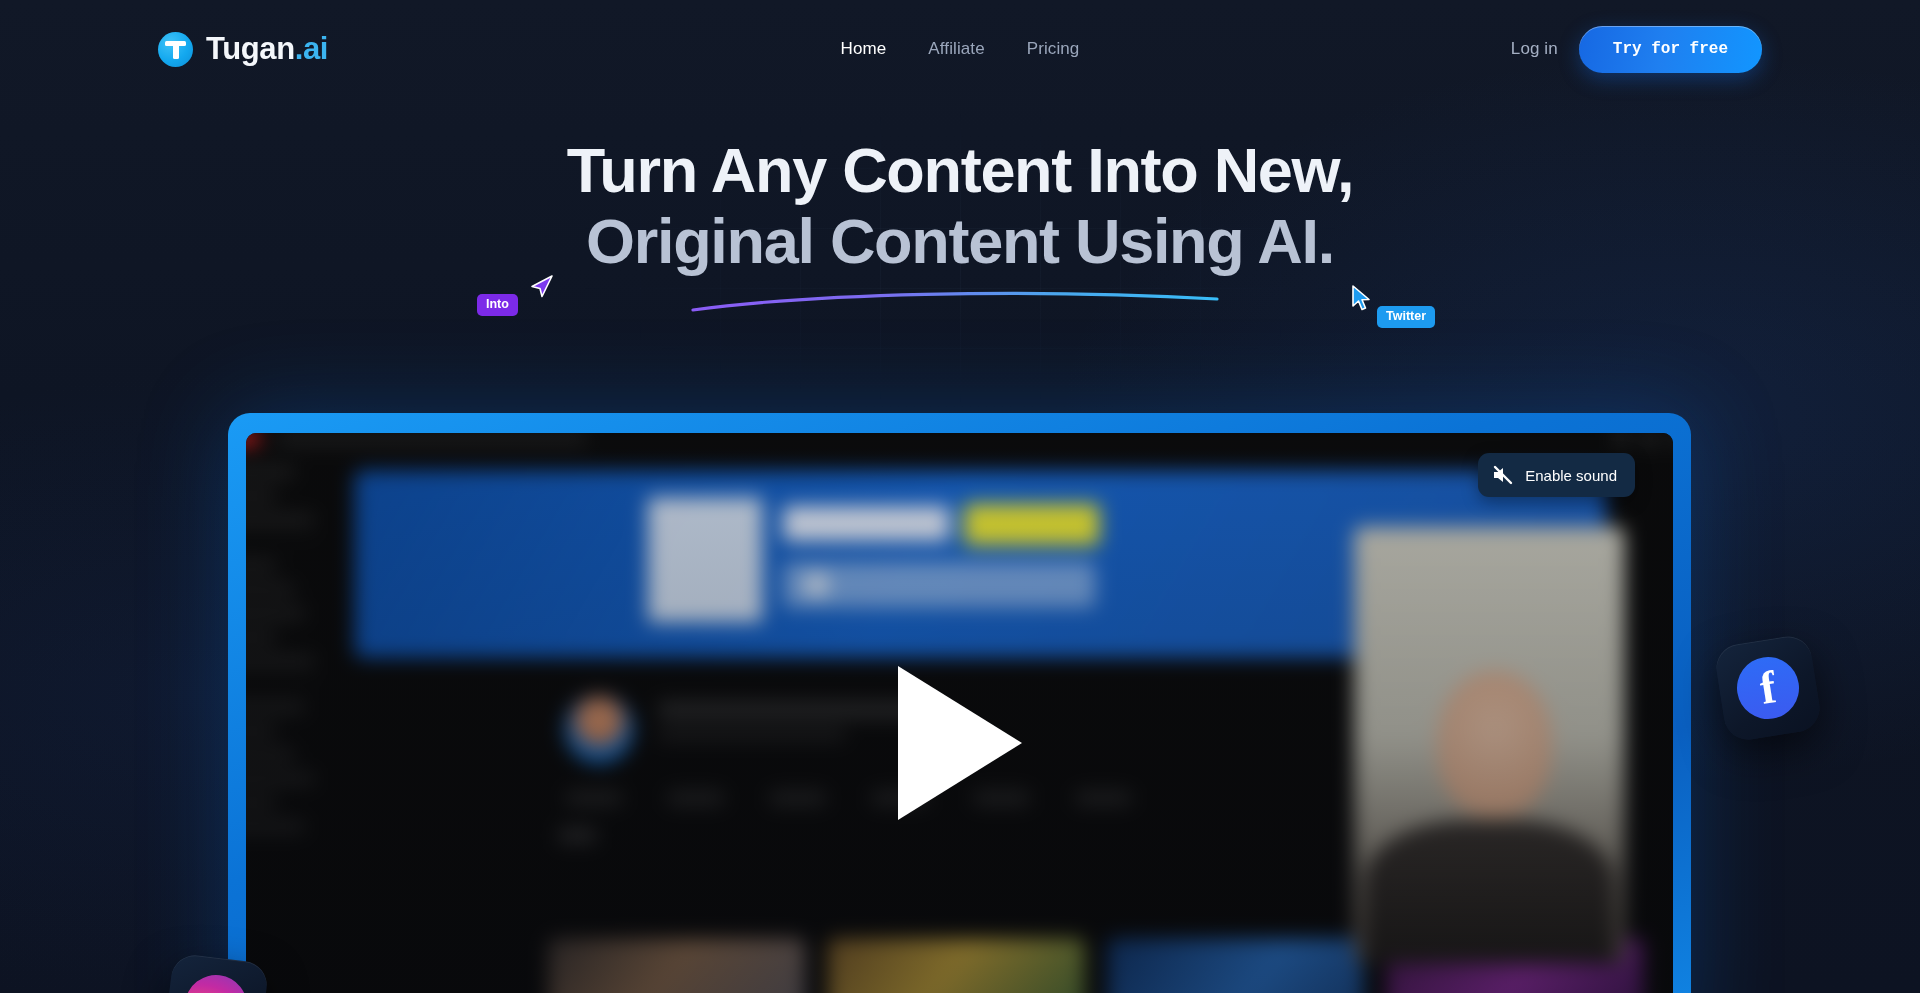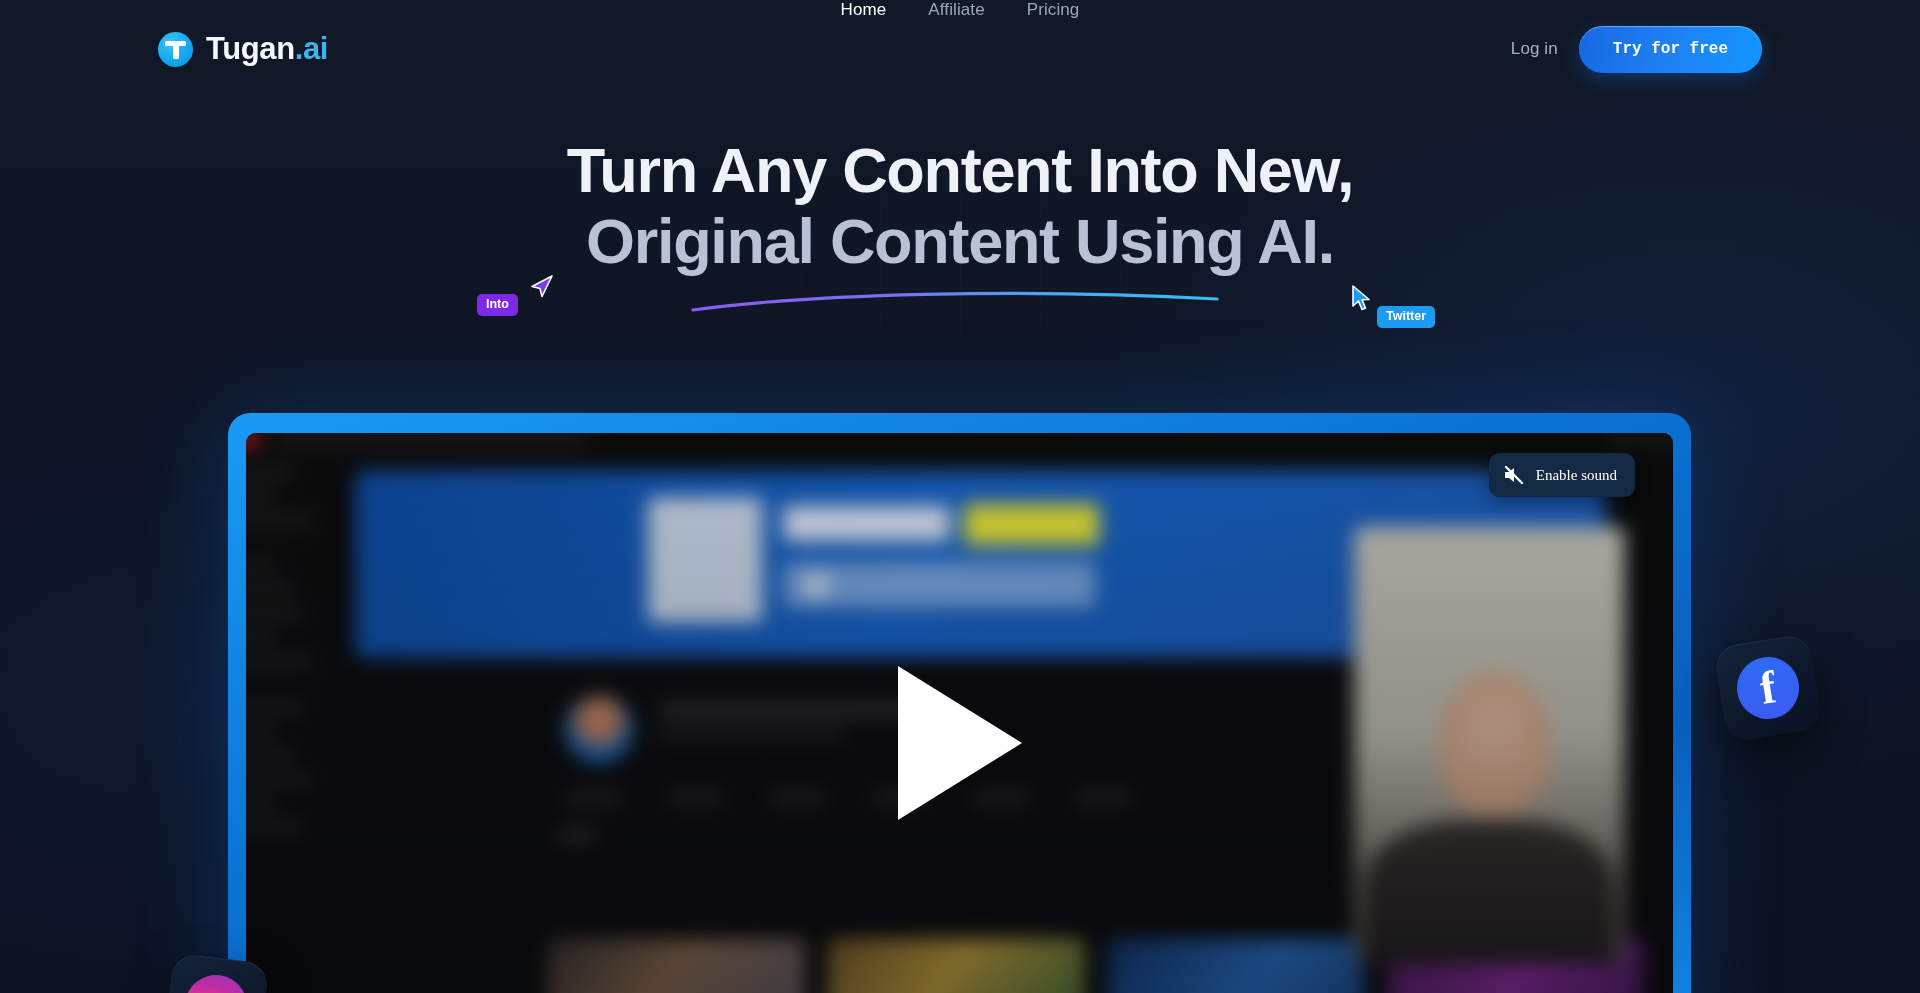--- a/index.html
+++ b/index.html
@@ -60,21 +60,21 @@
     background:#fff; border-radius:1.5px;
   }
   .brand-name {
     font-size:31px; font-weight:700; letter-spacing:-0.4px;
     color:#f4f7fb; white-space:nowrap;
   }
   .brand-name .suffix { color:#3bb4f0; }
 
   .nav {
     position:absolute; left:0; right:0; top:0; height:98px;
-    display:flex; justify-content:center;
+    display:flex; align-items:center; justify-content:center;
     gap:42px; pointer-events:none;
   }
   .nav-link {
     pointer-events:auto;
     font-size:17px; color:#9aa6bb; text-decoration:none;
     letter-spacing:0.1px; cursor:pointer;
   }
   .nav-link.active { color:#ffffff; }
 
   .header-right {
@@ -276,21 +276,21 @@
     border-left:124px solid #ffffff;
     z-index:5;
   }
 
   .sound-btn {
     position:absolute; right:56px; top:40px;
     height:44px; padding:0 18px 0 14px;
     display:flex; align-items:center; gap:11px;
     background:#132a44; border:none; border-radius:11px;
     color:#ffffff; font-size:15px; font-weight:500;
-    font-family:Liberation Serif, serif;
+    font-family:Liberation Sans, sans-serif;
     cursor:pointer; z-index:14;
     box-shadow:0 5px 16px rgba(0,0,0,0.35);
   }
 
   
   .social {
     position:absolute; z-index:26;
     width:96px; height:96px; border-radius:24px;
     background:linear-gradient(150deg,#14243c 0%,#0d1729 60%,#0a1222 100%);
     box-shadow:0 16px 40px rgba(0,0,0,0.55), inset 0 1px 0 rgba(255,255,255,0.07);

